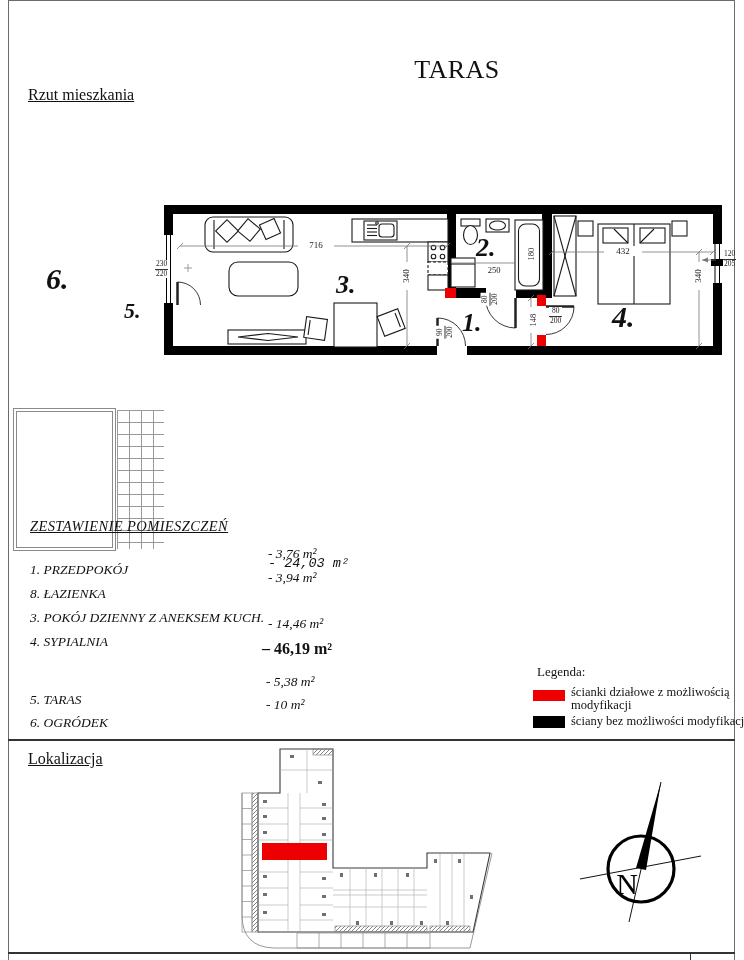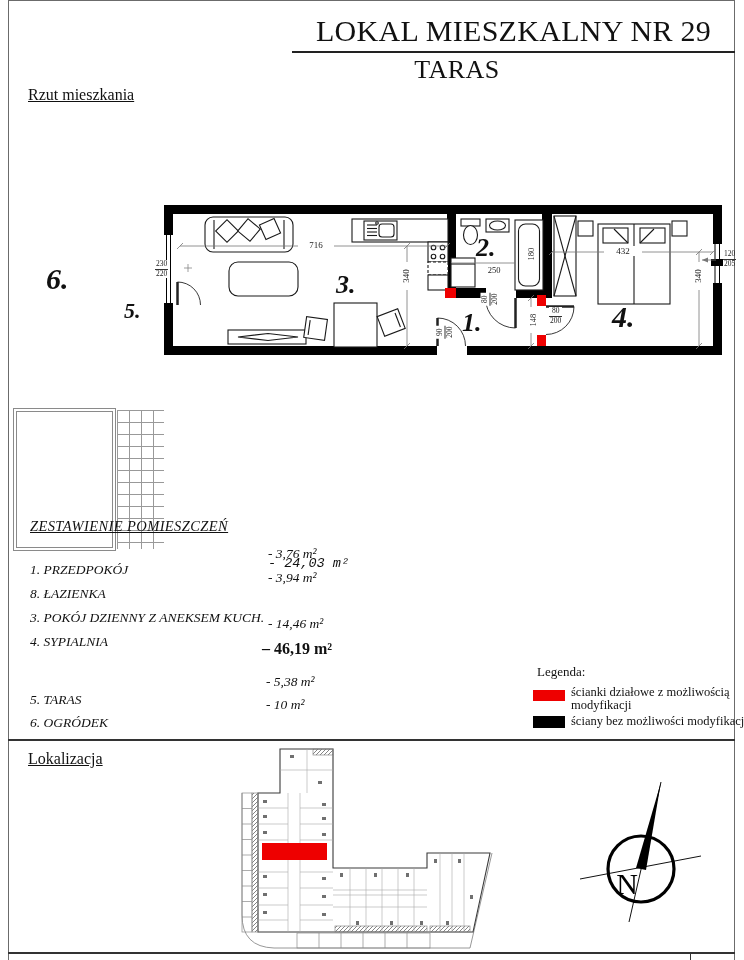--- a/index.html
+++ b/index.html
@@ -40,23 +40,20 @@
 
 <div class="page">
 
   <div class="bline" style="left:8px;top:0;width:727px;height:1px;"></div>
   <div class="bline" style="left:8px;top:0;width:1px;height:960px;"></div>
   <div class="bline" style="left:734px;top:0;width:1px;height:960px;"></div>
   <div class="bline" style="left:8px;top:739px;width:727px;height:1.5px;background:#333;"></div>
   <div class="bline" style="left:8px;top:952px;width:727px;height:2px;background:#333;"></div>
   <div class="bline" style="left:690px;top:952px;width:1px;height:8px;background:#333;"></div>
 
-  <div class="abs" style="left:292px;top:14px;width:443px;border-bottom:2px solid #222;padding-bottom:3px;">
-    <div class="main-title">LOKAL MIESZKALNY NR 29</div>
-  </div>
   <div class="abs subtitle" style="left:292px;top:55px;width:330px;">TARAS</div>
   <div class="abs sec-label" style="left:28px;top:86px;">Rzut mieszkania</div>
 
   <div class="abs" style="left:0;top:200px;width:744px;height:160px;">
 
     <div class="garden"></div>
     <div class="terrace"></div>
 
     <svg width="744" height="160" viewBox="0 0 744 160" style="left:0;top:0;">
 

